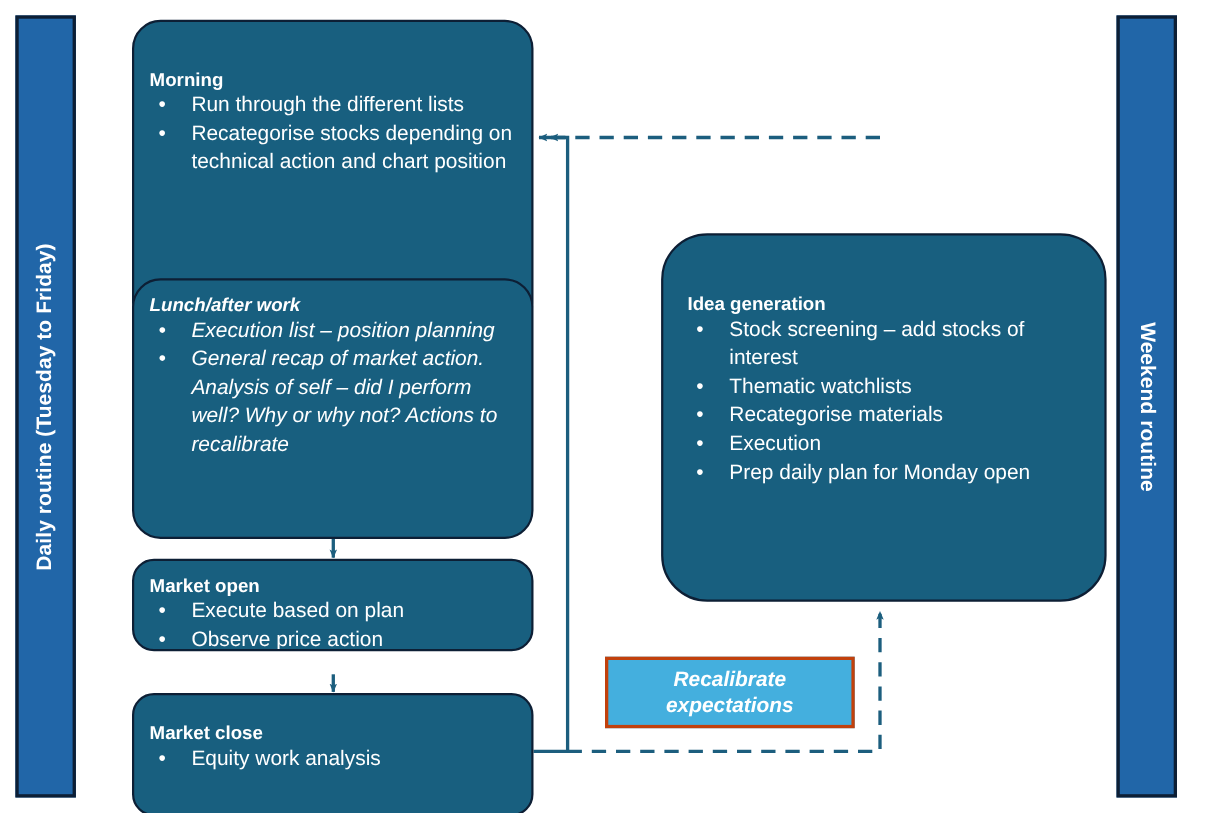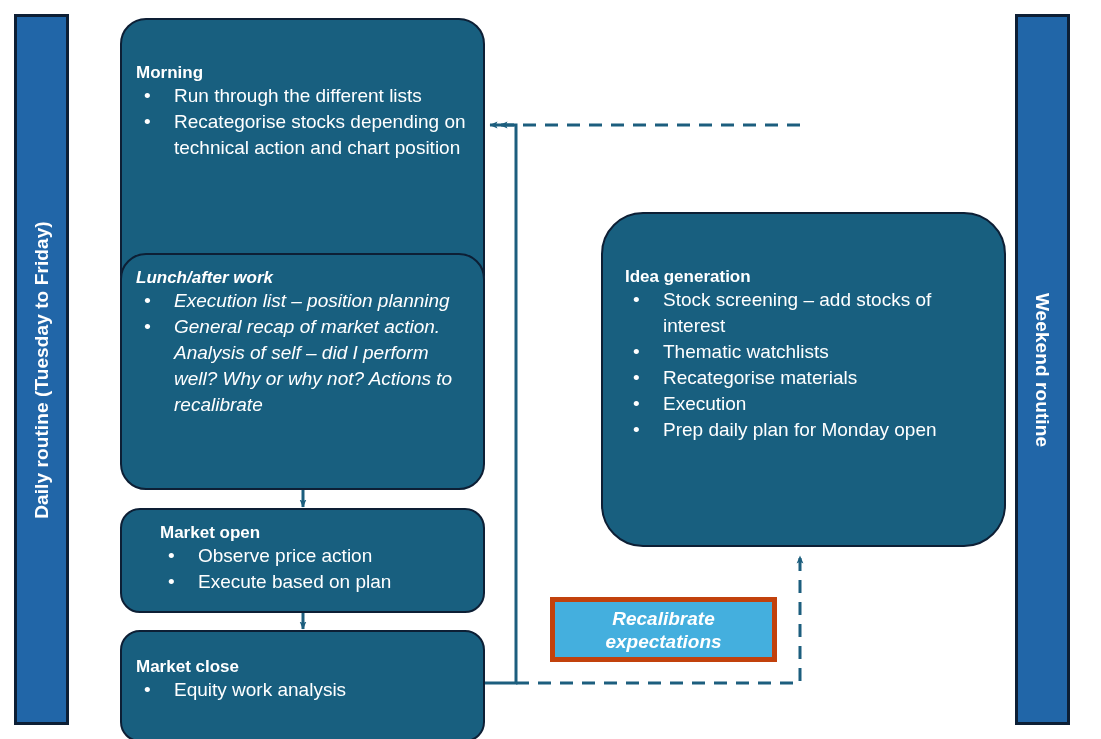--- a/index.html
+++ b/index.html
@@ -93,38 +93,38 @@
     line-height: 26px;
   }
 
   
   #box-morning      { left: 120px; top: 18px;  width: 365px; height: 283px; border-radius: 26px; }
   #box-morning .inner      { padding: 42px 16px 0 14px; }
 
   #box-lunch        { left: 120px; top: 253px; width: 365px; height: 237px; border-radius: 26px; }
   #box-lunch .inner        { padding: 12px 16px 0 14px; font-style: italic; }
 
-  #box-market-open  { left: 120px; top: 508px; width: 365px; height: 105px; border-radius: 20px; padding-left: 24px; }
+  #box-market-open  { left: 120px; top: 508px; width: 365px; height: 84px; border-radius: 20px; }
   #box-market-open .inner  { padding: 12px 16px 0 14px; }
 
   #box-market-close { left: 120px; top: 630px; width: 365px; height: 112px; border-radius: 20px; }
   #box-market-close .inner { padding: 24px 16px 0 14px; }
 
   #box-idea         { left: 601px; top: 212px; width: 405px; height: 335px; border-radius: 42px; }
   #box-idea .inner         { padding: 52px 14px 0 22px; }
 
   
   #box-recalibrate {
     position: absolute;
     left: 550px;
     top: 597px;
     width: 227px;
     height: 65px;
     background: #44AFDE;
-    border: 5px solid #c2410c;
+    border: 3px solid #c2410c;
     box-sizing: border-box;
     display: flex;
     align-items: center;
     justify-content: center;
     text-align: center;
   }
   #box-recalibrate .rtext {
     color: #ffffff;
     font-weight: bold;
     font-style: italic;
@@ -195,22 +195,22 @@
         <li>Execution list – position planning</li>
         <li>General recap of market action. Analysis of self – did I perform well? Why or why not? Actions to recalibrate</li>
       </ul>
     </div>
   </div>
 
   <div class="pbox" id="box-market-open">
     <div class="inner">
       <p class="ptitle">Market open</p>
       <ul class="plist">
+        <li>Execute based on plan</li>
         <li>Observe price action</li>
-        <li>Execute based on plan</li>
       </ul>
     </div>
   </div>
 
   <div class="pbox" id="box-market-close">
     <div class="inner">
       <p class="ptitle">Market close</p>
       <ul class="plist">
         <li>Equity work analysis</li>
       </ul>

